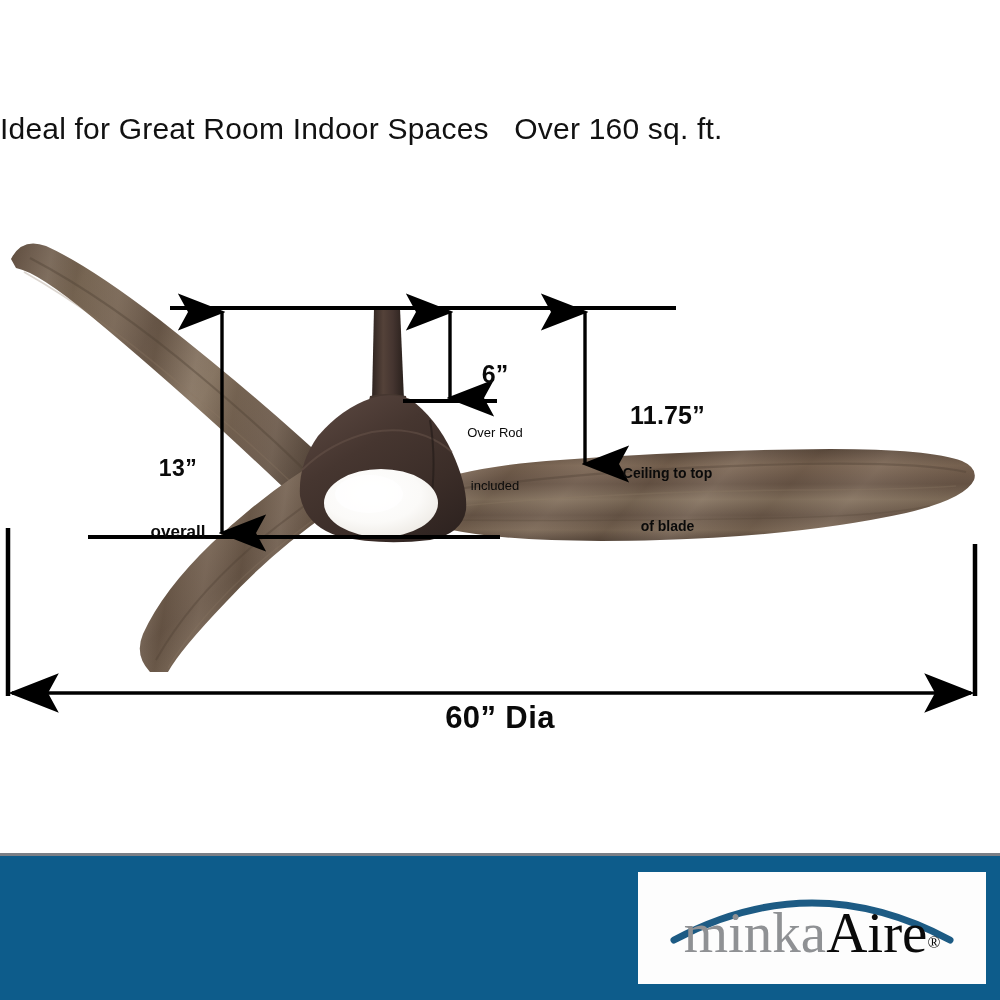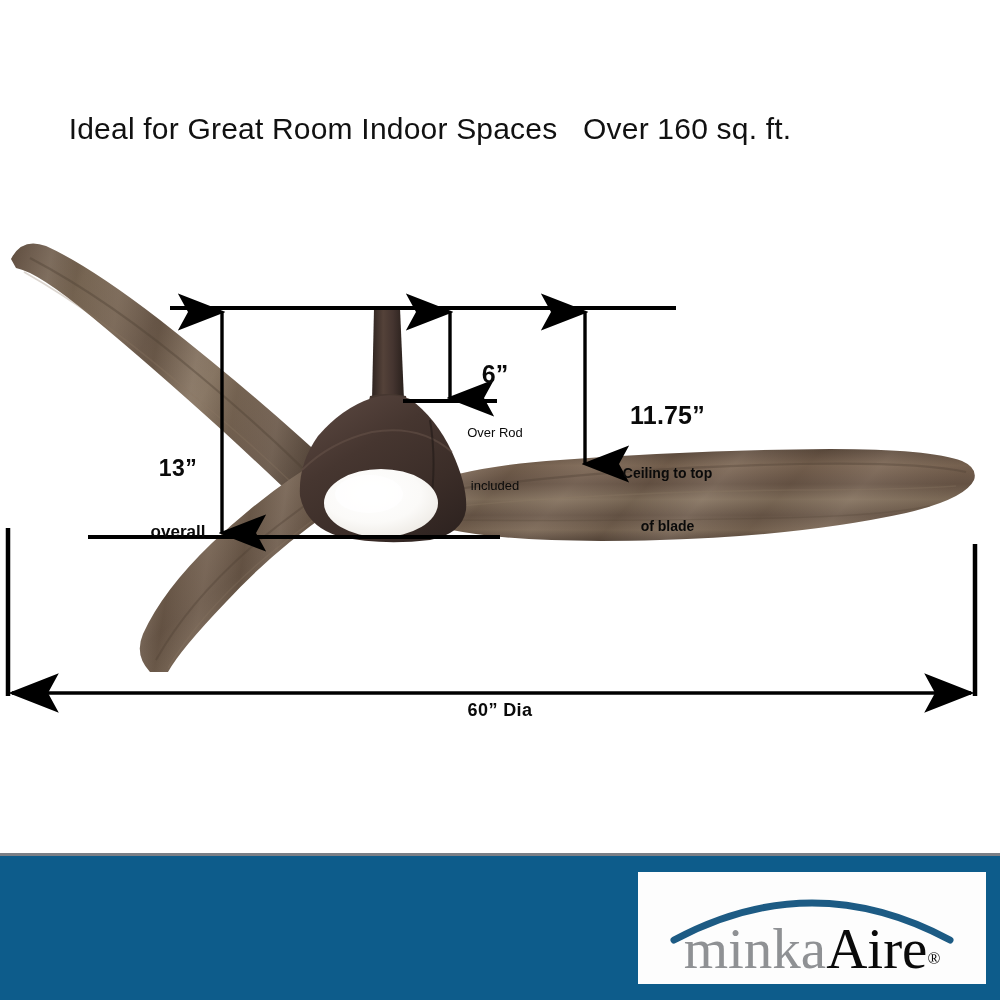--- a/index.html
+++ b/index.html
@@ -19,21 +19,21 @@
     inset: 0;
     width: 1000px;
     height: 1000px;
     background: #ffffff;
   }
   #headline {
     position: absolute;
     left: 0;
     top: 112px;
     width: 860px;
-    text-align: center;
+    text-align: left;
     font-family: "Liberation Sans", sans-serif;
     font-size: 30px;
     font-weight: 400;
     color: #111111;
     letter-spacing: 0.2px;
     white-space: pre;
   }
   #figure {
     position: absolute;
     left: 0;
@@ -66,21 +66,21 @@
     background: #fdfdfd;
     box-sizing: border-box;
   }
   #logo-inner {
     position: absolute;
     inset: 0;
   }
   .logo-word {
     position: absolute;
     left: 0;
-    top: 44px;
+    top: 28px;
     width: 348px;
     text-align: center;
     font-family: "Liberation Serif", serif;
     font-size: 57px;
     line-height: 66px;
     white-space: pre;
   }
   .logo-minka { color: #8f9194; }
   .logo-aire { color: #0a0a0a; }
   .logo-reg {
@@ -102,21 +102,21 @@
   #label-6 { left: 440px; top: 325px; width: 110px; }
   #label-6 .big { font-size: 25px; font-weight: bold; line-height: 27px; }
   #label-6 .sub { font-size: 13px; font-weight: normal; line-height: 17px; }
 
   #label-1175 { left: 600px; top: 365px; width: 135px; }
   #label-1175 .big { font-size: 25px; font-weight: bold; line-height: 28px; letter-spacing: 0.2px; }
   #label-1175 .sub { font-size: 14px; font-weight: bold; line-height: 17px; }
 
   #label-60 {
     left: 380px; top: 700px; width: 240px;
-    font-size: 18px; font-weight: bold; letter-spacing: 0.4px;
+    font-size: 31px; font-weight: bold; letter-spacing: 0.4px;
   }
 </style>
 </head>
 <body>
 
 <div id="page">
 
   <div id="headline">Ideal for Great Room Indoor Spaces   Over 160 sq. ft.</div>
 
   <svg id="figure" viewBox="0 0 1000 860">

